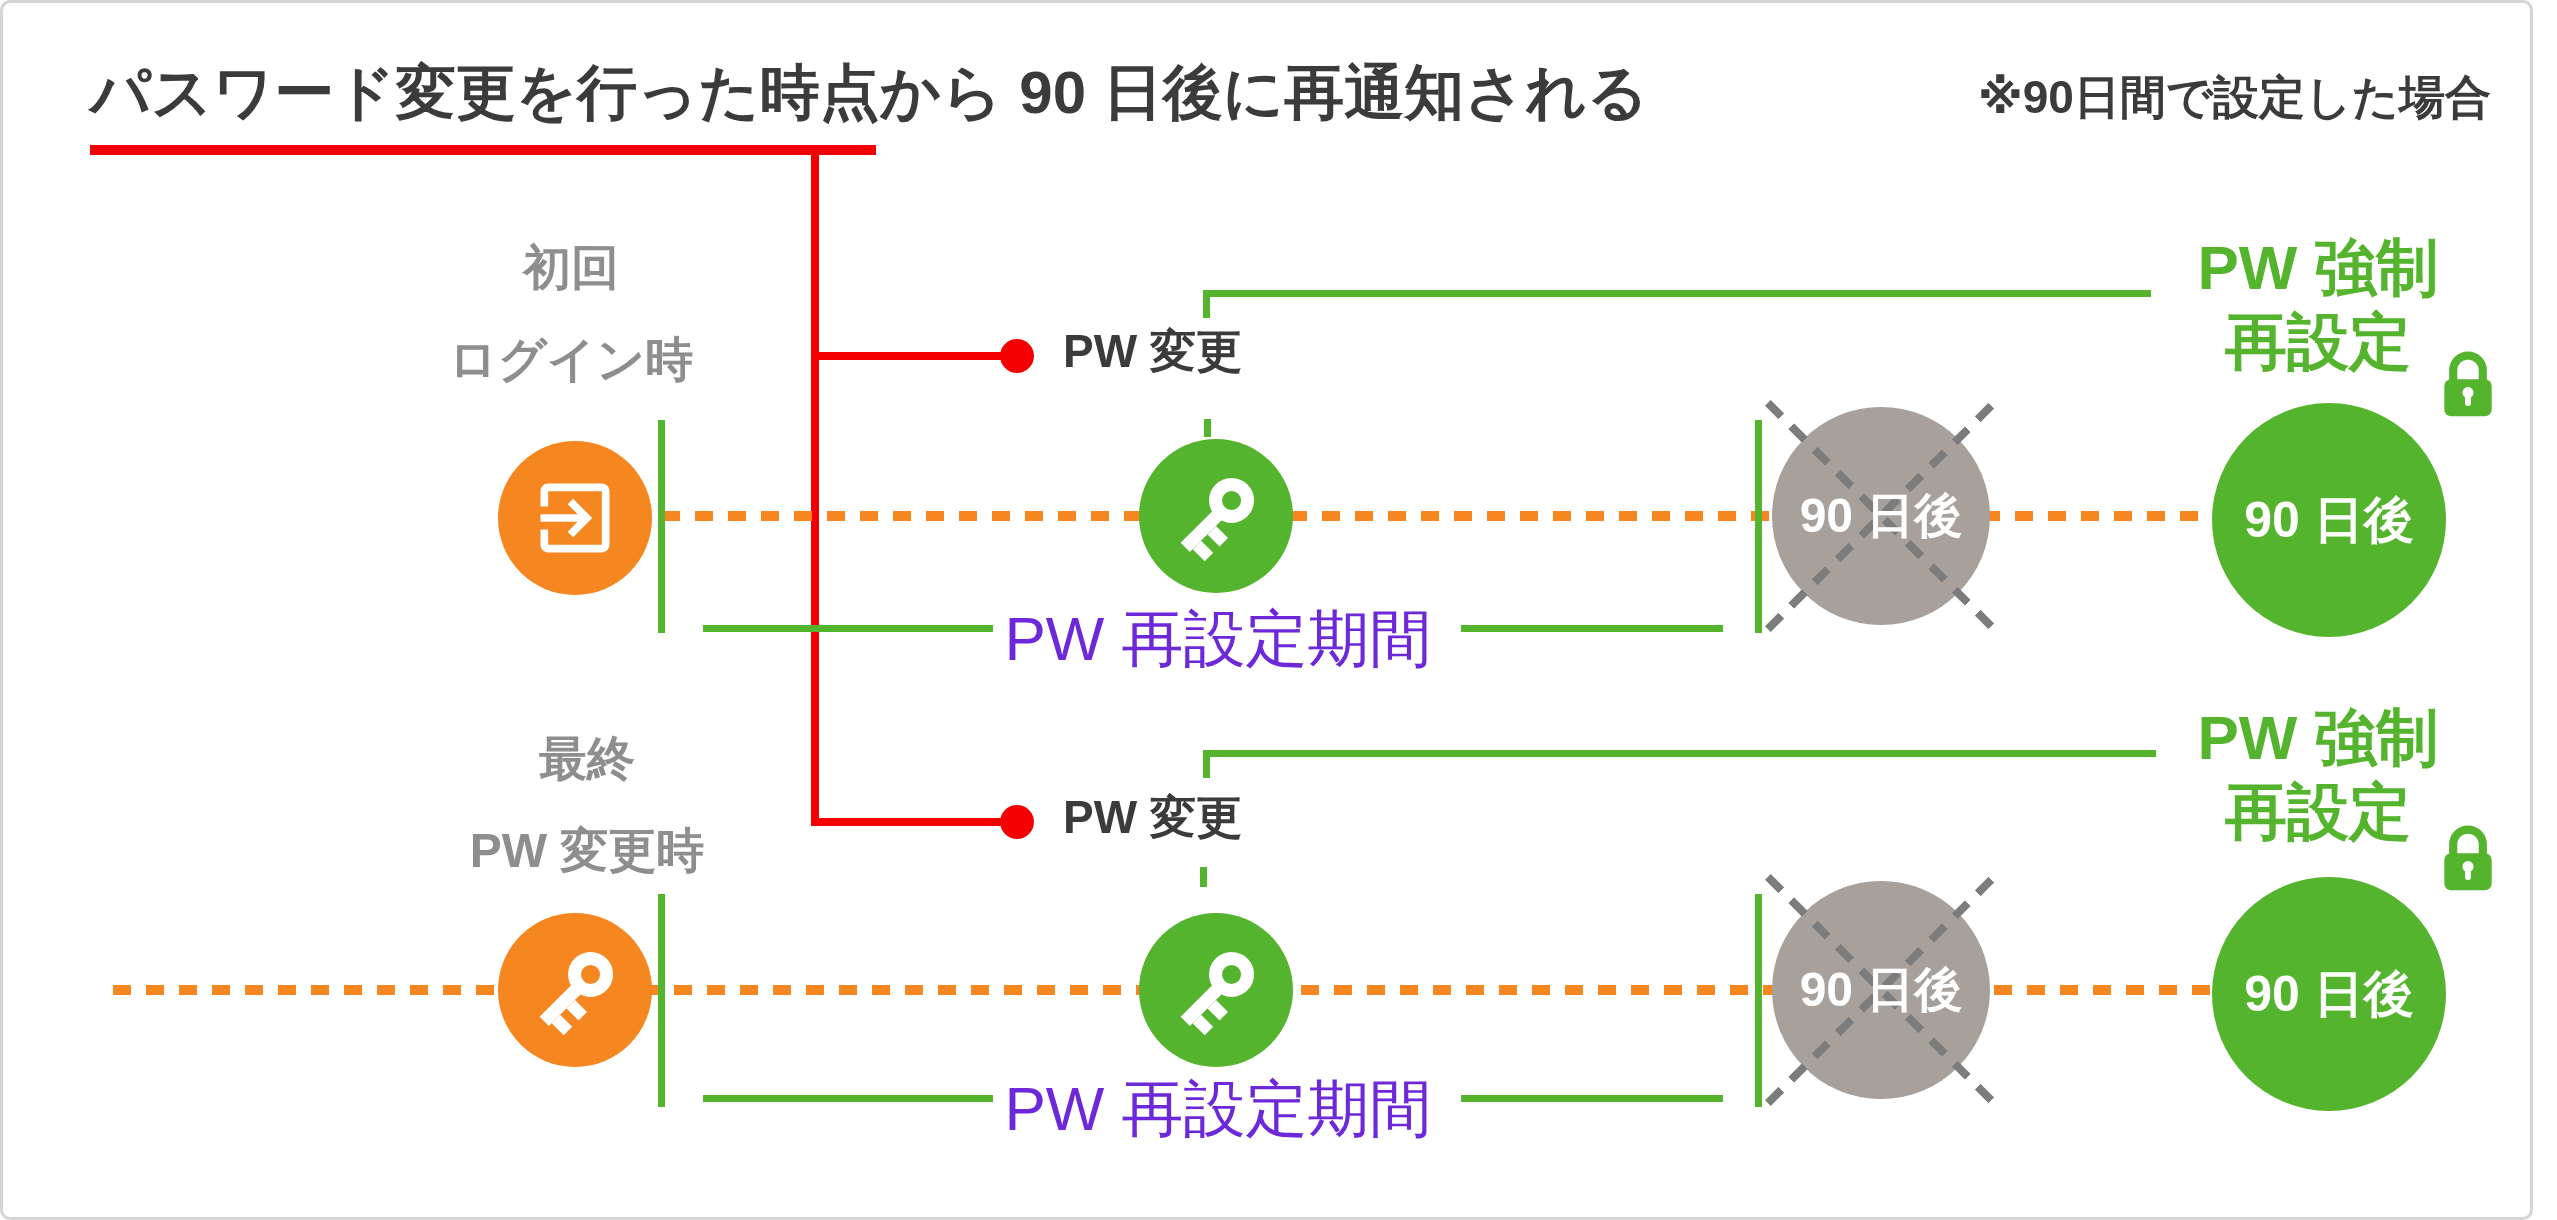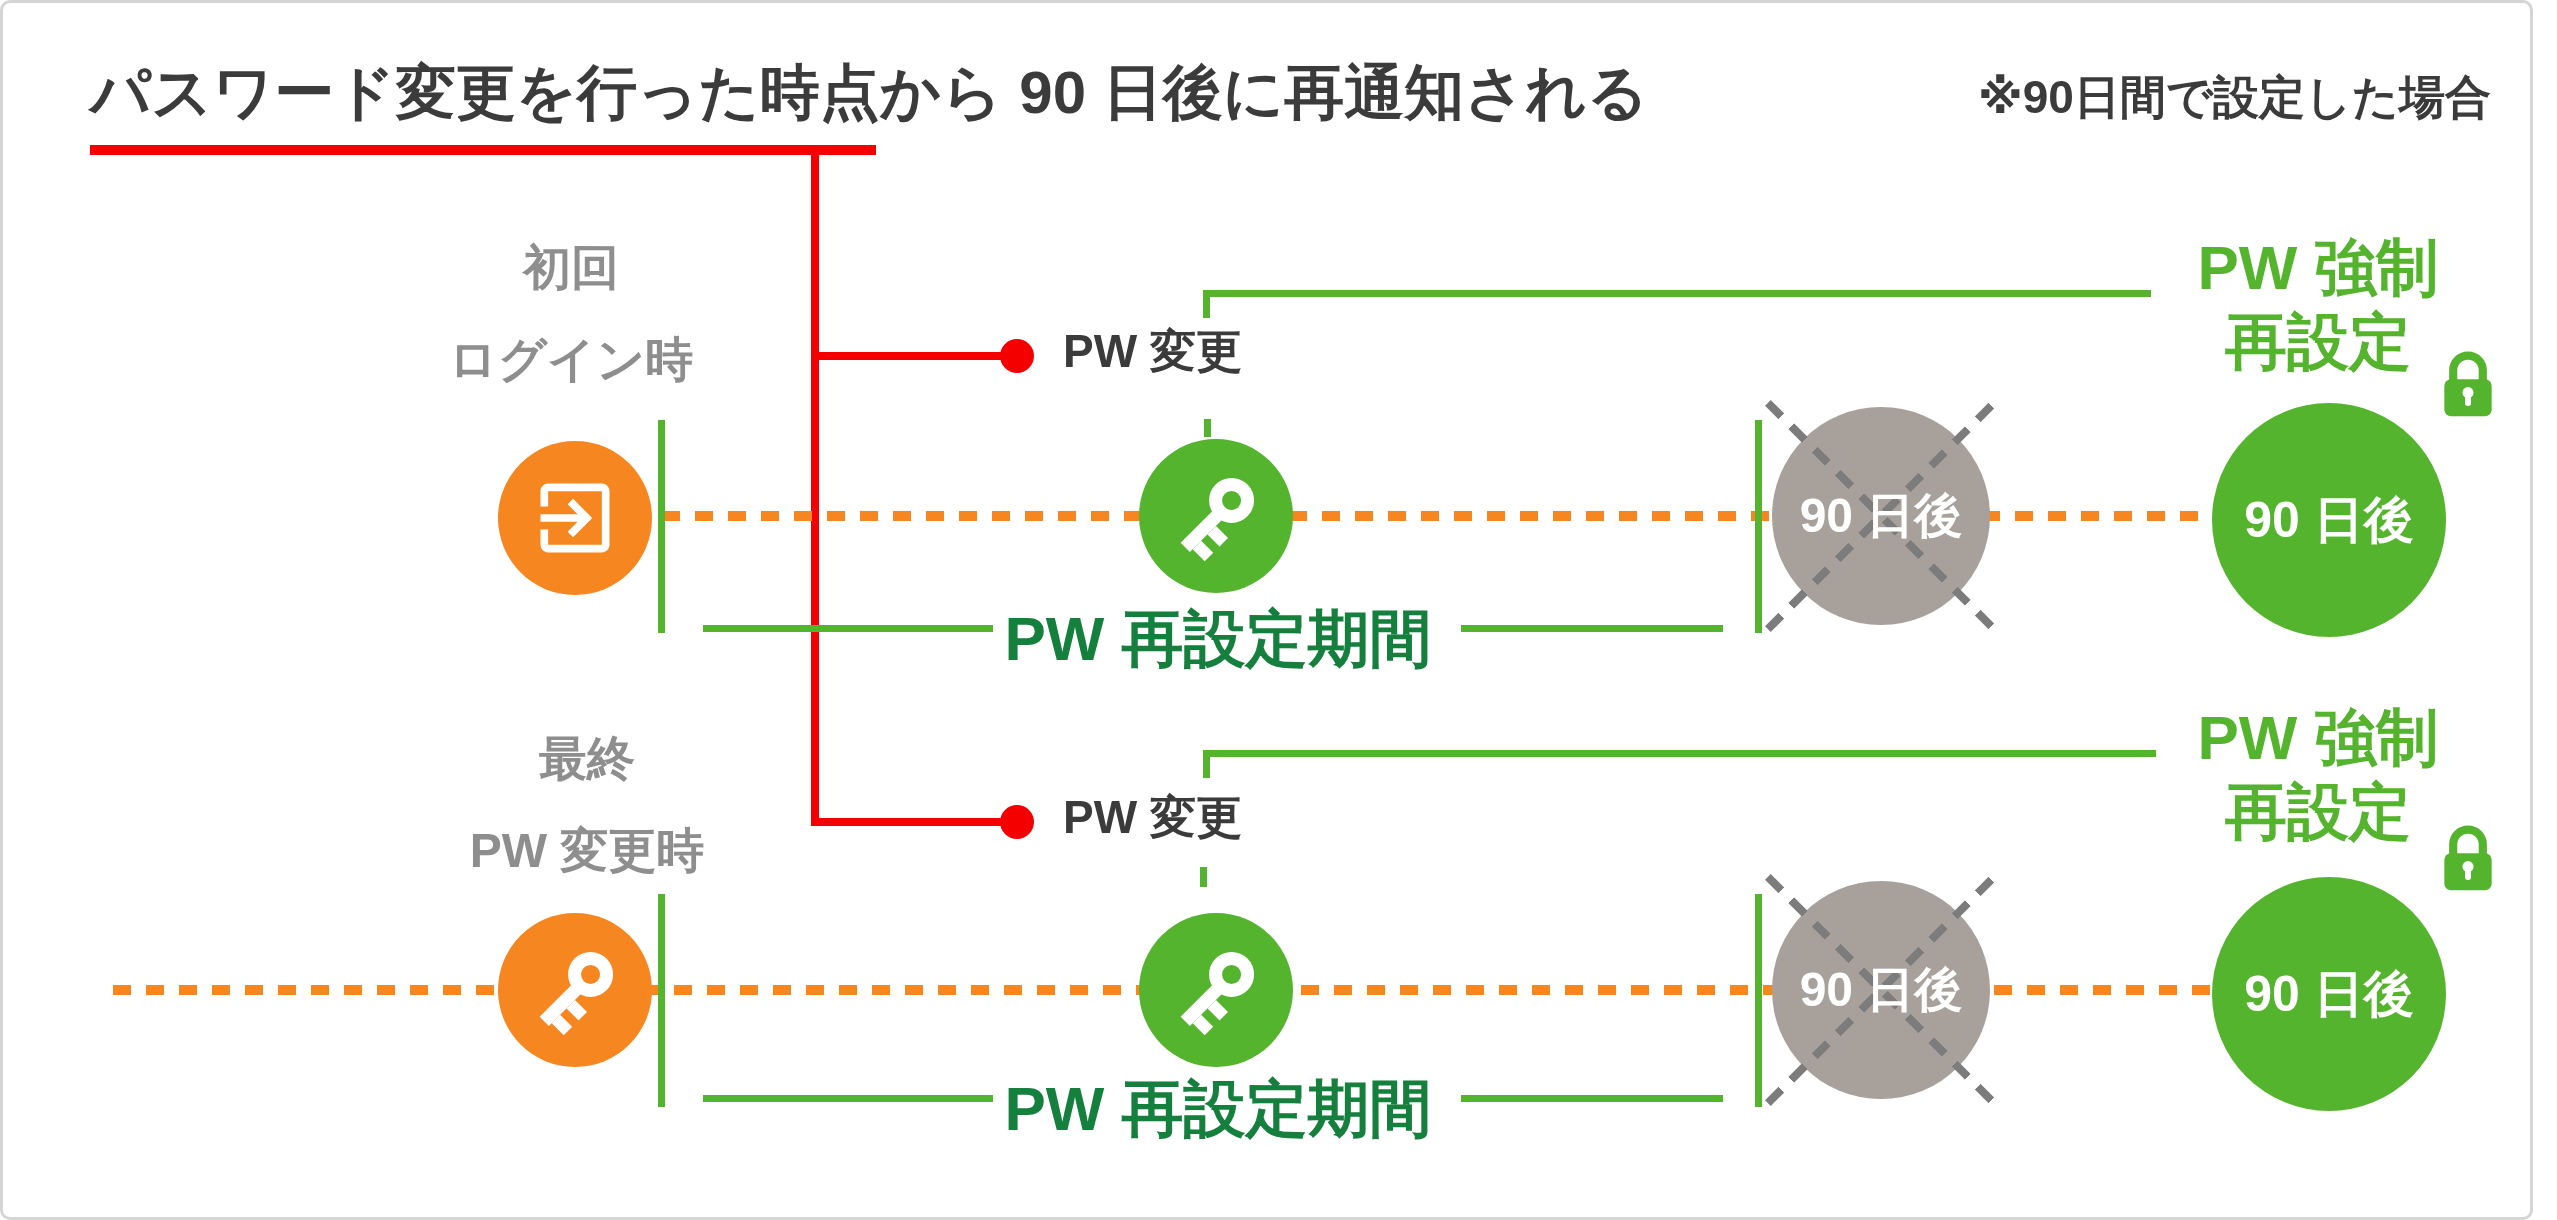--- a/index.html
+++ b/index.html
@@ -11,21 +11,21 @@
   .abs{position:absolute;}
   .title{font-size:60px;font-weight:700;color:#3b3b3b;white-space:nowrap;}
   .note{font-size:46px;font-weight:600;color:#3b3b3b;white-space:nowrap;text-align:right;}
   .red-line{background:#f40000;}
   .red-dot{background:#f40000;border-radius:50%;}
   .green-line{background:#55b42d;}
   .orange-dash{background:repeating-linear-gradient(90deg,#f6861f 0 18px,transparent 18px 33px);}
   .gray-dash{background:repeating-linear-gradient(90deg,#7c7c7c 0 19px,transparent 19px 33px);}
   .pwchange{font-size:46px;font-weight:700;color:#3b3b3b;white-space:nowrap;}
   .force-block{width:310px;text-align:center;font-size:62px;font-weight:700;color:#55b42d;line-height:74px;white-space:nowrap;}
-  .period-block{width:430px;text-align:center;font-size:62px;font-weight:700;color:#15803d;white-space:nowrap;}
+  .period-block{width:430px;text-align:center;font-size:62px;font-weight:400;color:#6d28d9;white-space:nowrap;}
   .start-label{width:400px;text-align:center;font-size:48px;font-weight:700;color:#8e8e8e;line-height:92px;white-space:nowrap;}
   .circle{border-radius:50%;display:flex;align-items:center;justify-content:center;}
   .c-orange{background:#f6861f;}
   .c-green{background:#55b42d;}
   .c-gray{background:#a8a19b;}
   .day-label{color:#fff;font-size:48px;font-weight:600;white-space:nowrap;position:relative;z-index:3;}
   .day-label-lg{font-size:50px;}
   .xbar{height:8px;width:320px;z-index:2;}
 </style>
 </head>

